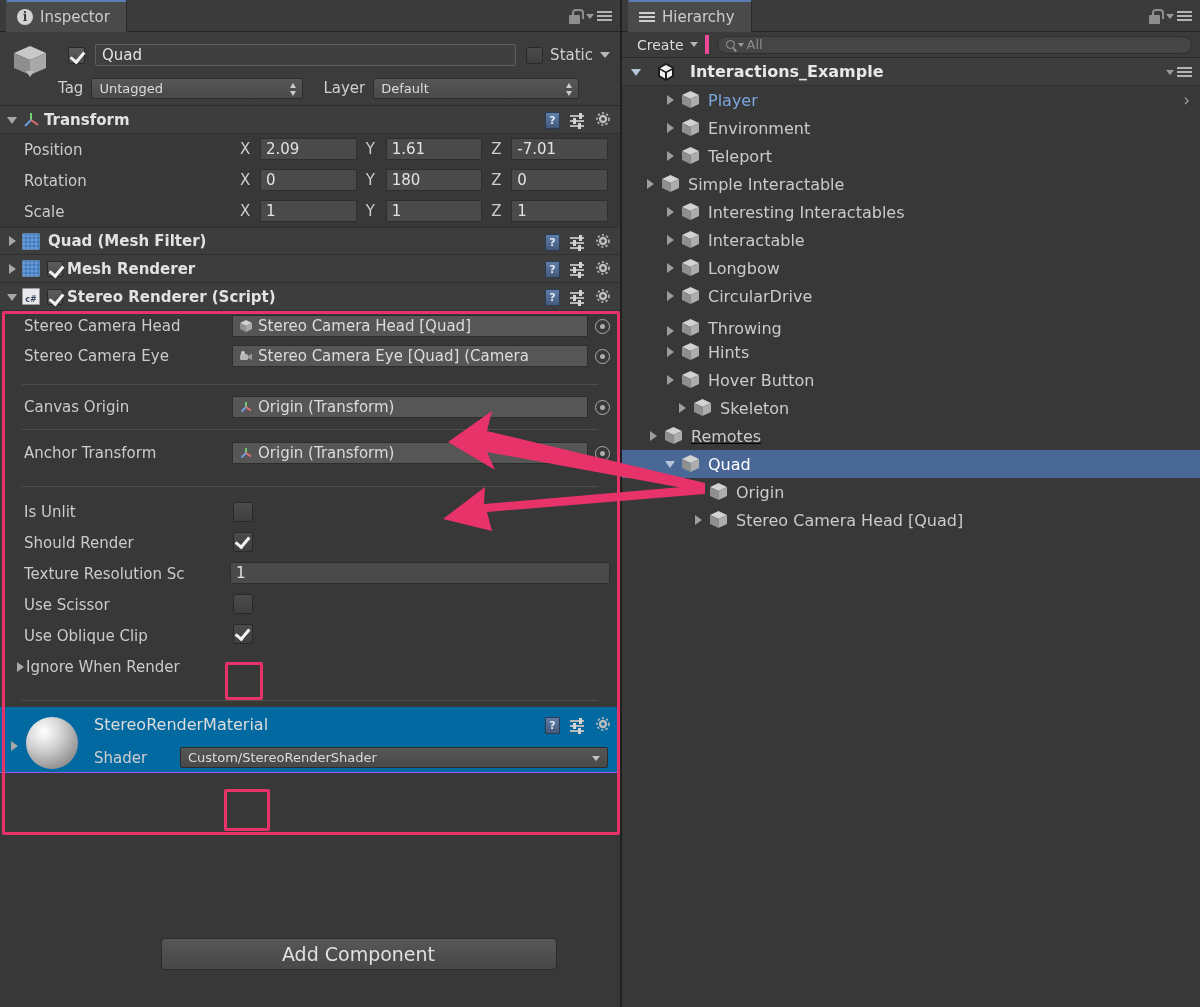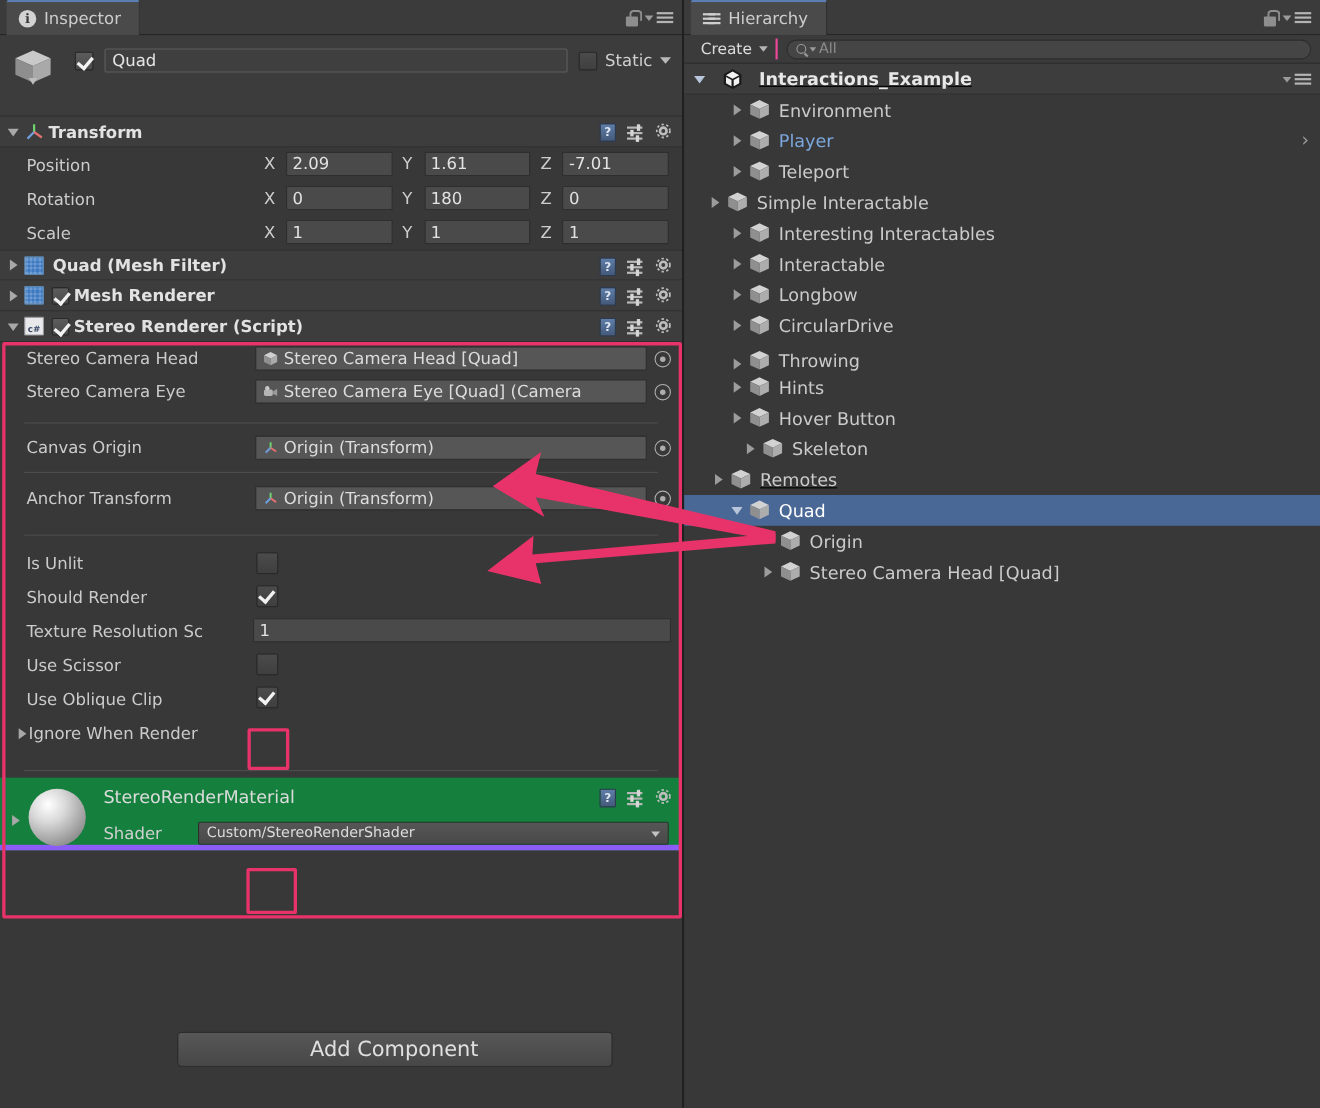--- a/index.html
+++ b/index.html
@@ -204,21 +204,21 @@
     height: 22px; background: #4a4a4a; border: 1px solid #2e2e2e; border-radius: 1px;
     color: #e2e2e2; font-size: 15px; line-height: 20px; padding: 0 5px;
     overflow: hidden; white-space: nowrap;
   }
 
   
   .hl-box { position: absolute; border: 3px solid #e8336a; border-radius: 2px; pointer-events: none; }
   #script-outline { left: 2px; top: 311px; width: 618px; height: 524px; }
 
   
-  .mat-block { position: relative; height: 66px; background: #15803d; border-bottom: 5px solid #8b5cf6; }
+  .mat-block { position: relative; height: 66px; background: #0369a1; border-bottom: 1px solid #8b5cf6; }
   .mat-sphere {
     position: absolute; left: 26px; top: 10px; width: 52px; height: 52px; border-radius: 50%;
     background: radial-gradient(circle at 34% 28%, #ffffff 0%, #d8d8d8 32%, #9e9e9e 68%, #6d6d6d 100%);
   }
   .mat-fold { position: absolute; left: 8px; top: 32px; width: 14px; height: 14px; }
   .mat-name { position: absolute; left: 94px; top: 8px; color: #dcdcdc; font-size: 16px; }
   .mat-shader-lbl { position: absolute; left: 94px; top: 42px; color: #cfcfcf; font-size: 15px; }
   .shader-popup {
     position: absolute; left: 180px; top: 40px; width: 428px; height: 21px;
     background: linear-gradient(180deg,#565656,#494949); border: 1px solid #2d2d2d;
@@ -236,38 +236,38 @@
     background: linear-gradient(180deg,#575757,#474747);
     border: 1px solid #2c2c2c;
     color: #e0e0e0; font-size: 19px; display: flex; align-items: center; justify-content: center;
   }
 
   
   .h-toolbar { position: relative; height: 26px; background: #3b3b3b; border-bottom: 1px solid #2a2a2a; display: flex; align-items: center; padding: 0 8px; gap: 8px; }
   .create-btn {
     height: 19px; display: flex; align-items: center; gap: 6px;
     padding: 0 7px; color: #dcdcdc; font-size: 14px;
-    border-right: 2px solid #ec4899;
+    border-right: 4px solid #ec4899;
   }
   .create-btn .cdn { width: 0; height: 0; border-left: 4px solid transparent; border-right: 4px solid transparent; border-top: 5px solid #b5b5b5; }
   .search-field {
     flex: 1; height: 18px; border-radius: 9px; background: #454545;
     border: 1px solid #2d2d2d; display: flex; align-items: center; gap: 3px; padding: 0 8px;
     color: #8d8d8d; font-size: 13px;
   }
   .mag {
     width: 9px; height: 9px; border: 1.5px solid #9a9a9a; border-radius: 50%;
     position: relative; flex: 0 0 9px;
   }
   .mag::after { content: ""; position: absolute; right: -3px; bottom: -2px; width: 4px; height: 1.5px; background: #9a9a9a; transform: rotate(45deg); }
   .mag-caret { width: 0; height: 0; border-left: 3px solid transparent; border-right: 3px solid transparent; border-top: 4px solid #9a9a9a; }
 
   .h-root {
     position: relative; height: 28px; display: flex; align-items: center;
-    background: #3d3d3d; border-bottom: 1px solid #303030; padding-left: 8px; gap: 12px; text-decoration: underline;
+    background: #3d3d3d; border-bottom: 1px solid #303030; padding-left: 8px; gap: 12px;
   }
   .h-root .rname { color: #e8e8e8; font-size: 16px; font-weight: bold; margin-left: 2px; }
   .unity-logo { width: 20px; height: 20px; }
 
   .h-row { position: relative; height: 28px; display: flex; align-items: center; }
   .h-row.sel { background: #4a6896; }
   .h-arrow { width: 14px; height: 14px; flex: 0 0 14px; position: relative; }
   .h-arrow.closed::after {
     content: ""; position: absolute; left: 3px; top: 2px; width: 0; height: 0;
     border-top: 5px solid transparent; border-bottom: 5px solid transparent; border-left: 7px solid #9c9c9c;
@@ -322,20 +322,32 @@
           <polygon points="14,27 22,27 18,33" fill="#bdbdbd"></polygon>
         </svg>
       </div>
       <div class="obj-row1">
         <span class="ck on"></span>
         <span class="namefield">Quad</span>
         <span class="static-wrap">
           <span class="ck off dark"></span>
           <span>Static</span>
           <span class="caret-dn"></span>
+        </span>
+      </div>
+      <div class="obj-row2">
+        <span class="lbl">Tag</span>
+        <span class="popup" style="width:212px">
+          <span>Untagged</span>
+          <span class="updn"></span>
+        </span>
+        <span class="lbl" style="margin-left:12px">Layer</span>
+        <span class="popup" style="width:206px">
+          <span>Default</span>
+          <span class="updn"></span>
         </span>
       </div>
     </div>
 
     <div class="comp-header">
       <span class="foldout open"></span>
       <span class="mini-icon ic-transform">
         <svg viewBox="0 0 18 18">
           <line x1="9" y1="9" x2="9" y2="2" stroke="#6fd36f" stroke-width="2"></line>
           <line x1="9" y1="9" x2="3" y2="15" stroke="#6f9fe0" stroke-width="2"></line>
@@ -658,31 +670,31 @@
     </div>
 
     <div id="hierarchy-list">
         <div class="h-row" style="padding-left: 42px;">
           <span class="h-arrow closed"></span>
           <span class="h-cube"><svg viewBox="0 0 21 20">
               <polygon points="10.5,1 19,5 10.5,9 2,5" fill="#d2d2d2"></polygon>
               <polygon points="2,5 10.5,9 10.5,18 2,14" fill="#8f8f8f"></polygon>
               <polygon points="19,5 10.5,9 10.5,18 19,14" fill="#adadad"></polygon>
             </svg></span>
-          <span class="h-name">Environment</span>
-        </div>
-        <div class="h-row" style="padding-left: 42px;">
-          <span class="h-arrow closed"></span>
-          <span class="h-cube"><svg viewBox="0 0 21 20">
-              <polygon points="10.5,1 19,5 10.5,9 2,5" fill="#d2d2d2"></polygon>
-              <polygon points="2,5 10.5,9 10.5,18 2,14" fill="#8f8f8f"></polygon>
-              <polygon points="19,5 10.5,9 10.5,18 19,14" fill="#adadad"></polygon>
-            </svg></span>
           <span class="h-name prefab">Player</span>
           <span class="h-chevron">›</span>
+        </div>
+        <div class="h-row" style="padding-left: 42px;">
+          <span class="h-arrow closed"></span>
+          <span class="h-cube"><svg viewBox="0 0 21 20">
+              <polygon points="10.5,1 19,5 10.5,9 2,5" fill="#d2d2d2"></polygon>
+              <polygon points="2,5 10.5,9 10.5,18 2,14" fill="#8f8f8f"></polygon>
+              <polygon points="19,5 10.5,9 10.5,18 19,14" fill="#adadad"></polygon>
+            </svg></span>
+          <span class="h-name">Environment</span>
         </div>
         <div class="h-row" style="padding-left: 42px;">
           <span class="h-arrow closed"></span>
           <span class="h-cube"><svg viewBox="0 0 21 20">
               <polygon points="10.5,1 19,5 10.5,9 2,5" fill="#d2d2d2"></polygon>
               <polygon points="2,5 10.5,9 10.5,18 2,14" fill="#8f8f8f"></polygon>
               <polygon points="19,5 10.5,9 10.5,18 19,14" fill="#adadad"></polygon>
             </svg></span>
           <span class="h-name">Teleport</span>
         </div>

